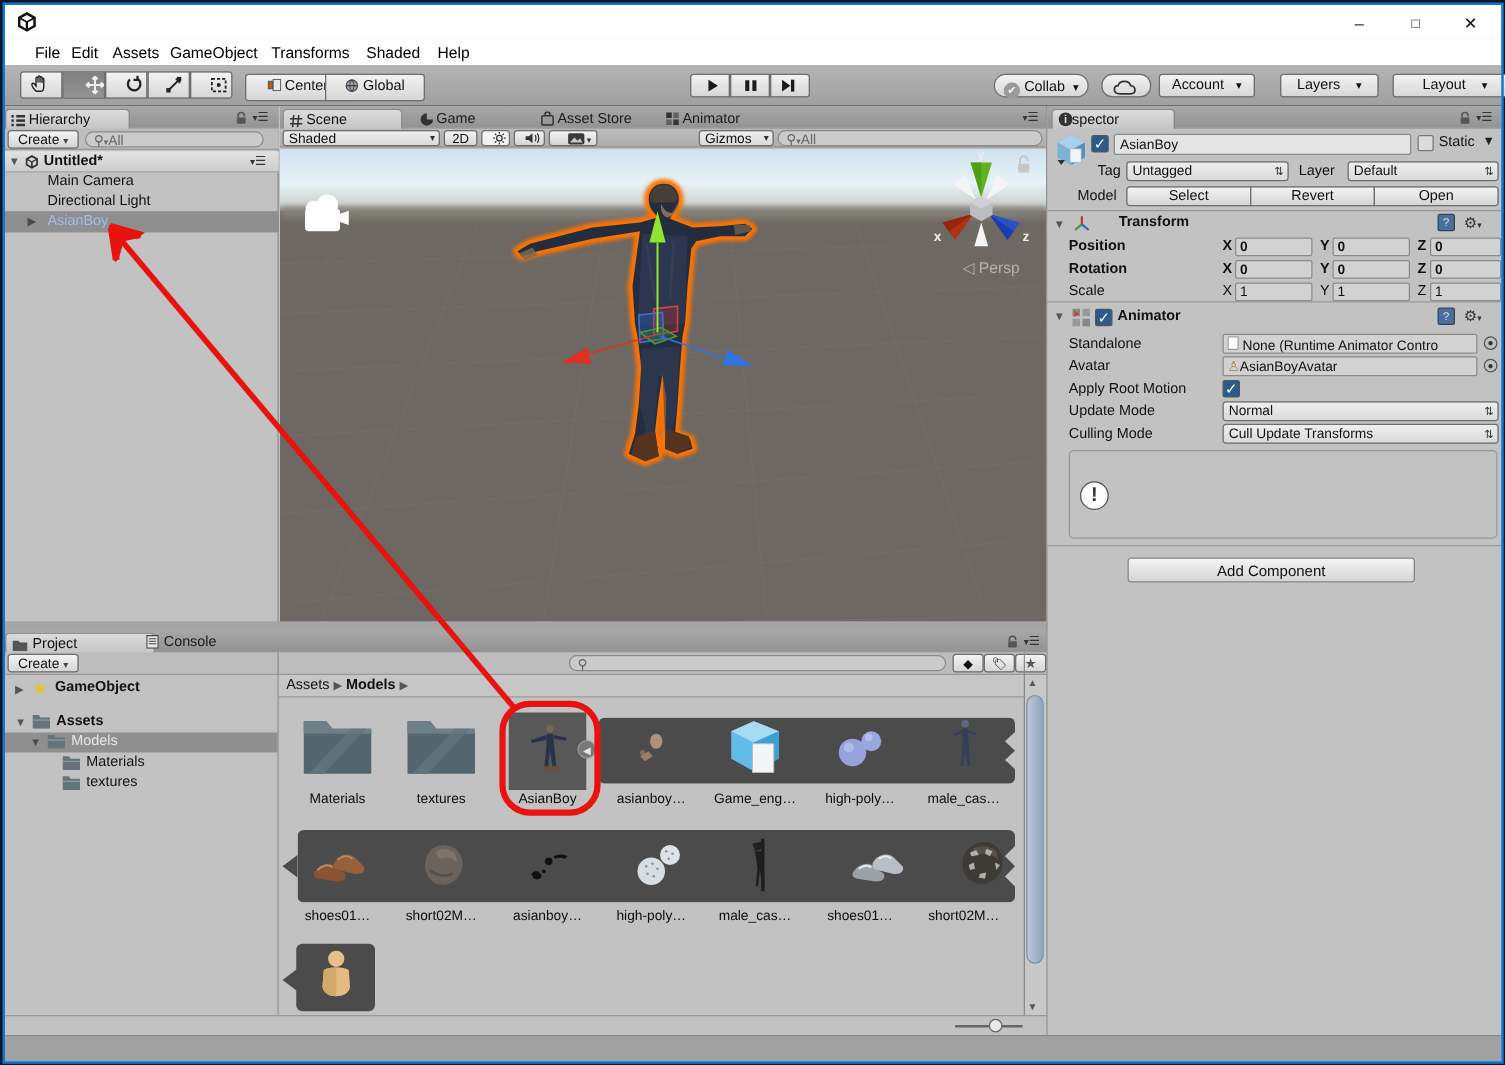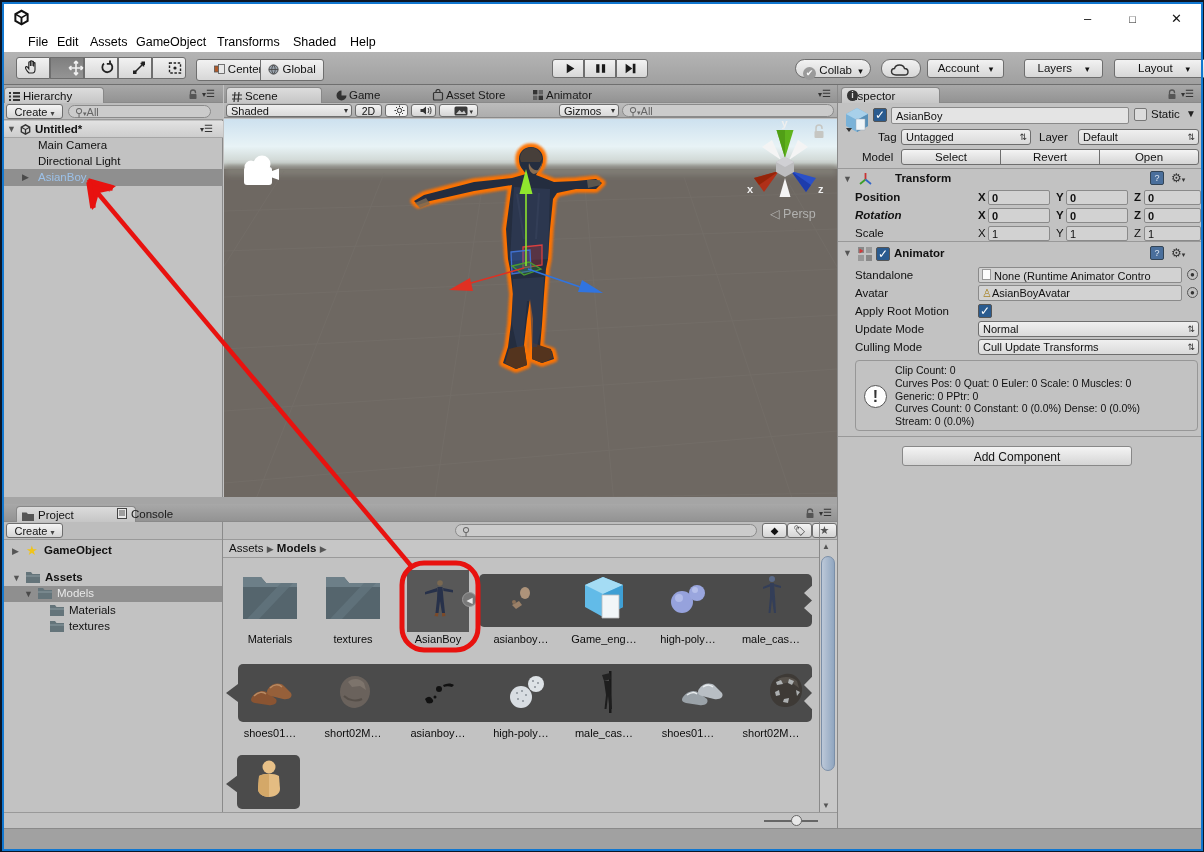--- a/index.html
+++ b/index.html
@@ -65,21 +65,21 @@
     <path d="M119 15 L127.5 6.5 M124.5 6.5 L127.5 6.5 L127.5 9.5" stroke="#222" stroke-width="1.5" fill="none"></path>
     <rect x="117" y="13.5" width="3.5" height="3.5" fill="#222"></rect>
     <rect x="125.5" y="4.5" width="3.5" height="3.5" fill="#222"></rect>
     <rect x="153.5" y="6" width="11" height="10" fill="none" stroke="#222" stroke-width="1.4" stroke-dasharray="2.5 1.6"></rect>
     <circle cx="159" cy="11" r="1.6" fill="#222"></circle>
   </svg>
   <div class="tbtn txt" style="left:192px;top:7px;width:84px;border-radius:3px 0 0 3px;padding-top:3px;"><svg width="11" height="10" viewBox="0 0 11 10" style="vertical-align:-1px">
         <rect x="0.5" y="2" width="4" height="6" fill="#b05a2a" stroke="#555" stroke-width="0.8"></rect>
         <rect x="4.5" y="0.5" width="6" height="9" fill="#e8e8e8" stroke="#555" stroke-width="0.8"></rect>
       </svg> Center</div>
-  <div class="tbtn txt" style="left:256px;top:7px;width:64px;border-radius:0 3px 3px 0;padding-top:3px;"><svg width="11" height="11" viewBox="0 0 12 12" style="vertical-align:-2px">
+  <div class="tbtn txt" style="left:256px;top:7px;width:80px;border-radius:0 3px 3px 0;padding-top:3px;"><svg width="11" height="11" viewBox="0 0 12 12" style="vertical-align:-2px">
         <circle cx="6" cy="6" r="5" fill="#9aa4ae" stroke="#444" stroke-width="1"></circle>
         <path d="M1 6 L11 6 M6 1 C3.5 3.5 3.5 8.5 6 11 M6 1 C8.5 3.5 8.5 8.5 6 11" stroke="#444" stroke-width="0.9" fill="none"></path>
       </svg> Global</div>
   <div class="tbtn" style="left:548px;top:7px;width:32px;height:19px;border-radius:3px 0 0 3px;"></div>
   <div class="tbtn" style="left:580px;top:7px;width:32px;height:19px;"></div>
   <div class="tbtn" style="left:612px;top:7px;width:32px;height:19px;border-radius:0 3px 3px 0;"></div>
   <svg style="position:absolute;left:548px;top:7px" width="96" height="19" viewBox="0 0 96 20">
     <path d="M13 5 L21 10 L13 15 Z" fill="#1a1a1a"></path>
     <rect x="44" y="5.5" width="3.4" height="9" fill="#1a1a1a"></rect>
       <rect x="50" y="5.5" width="3.4" height="9" fill="#1a1a1a"></rect>
@@ -325,21 +325,21 @@
     <span class="lbl b" style="left:57px;top:2px;">Transform</span>
     <div style="position:absolute;left:312px;top:1px;width:14px;height:14px;background:#4a6f9c;border:1px solid #345;color:#dce6f2;font-size:9px;text-align:center;line-height:13px;border-radius:2px;">?</div>
     <div style="position:absolute;left:333px;top:1px;font-size:12px;color:#333;">⚙<span style="font-size:7px">▾</span></div>
     <div class="lbl b" style="left:17px;top:21px;">Position</div>
     <div class="lbl b" style="left:140px;top:21px;">X</div>
       <div class="field" style="left:150px;top:20px;width:62px;height:15px;padding:1px 3px;font-weight:bold;">0</div>
     <div class="lbl b" style="left:218px;top:21px;">Y</div>
       <div class="field" style="left:228px;top:20px;width:62px;height:15px;padding:1px 3px;font-weight:bold;">0</div>
     <div class="lbl b" style="left:296px;top:21px;">Z</div>
       <div class="field" style="left:306px;top:20px;width:57px;height:15px;padding:1px 3px;font-weight:bold;">0</div>
-    <div class="lbl b" style="left:17px;top:39px;font-style:italic;">Rotation</div>
+    <div class="lbl b" style="left:17px;top:39px;">Rotation</div>
     <div class="lbl b" style="left:140px;top:39px;">X</div>
       <div class="field" style="left:150px;top:38px;width:62px;height:15px;padding:1px 3px;font-weight:bold;">0</div>
     <div class="lbl b" style="left:218px;top:39px;">Y</div>
       <div class="field" style="left:228px;top:38px;width:62px;height:15px;padding:1px 3px;font-weight:bold;">0</div>
     <div class="lbl b" style="left:296px;top:39px;">Z</div>
       <div class="field" style="left:306px;top:38px;width:57px;height:15px;padding:1px 3px;font-weight:bold;">0</div>
     <div class="lbl" style="left:17px;top:57px;">Scale</div>
     <div class="lbl" style="left:140px;top:57px;">X</div>
       <div class="field" style="left:150px;top:56px;width:62px;height:15px;padding:1px 3px;">1</div>
     <div class="lbl" style="left:218px;top:57px;">Y</div>
@@ -367,29 +367,28 @@
     <div class="field" style="left:140px;top:42px;width:204px;height:16px;padding:1px 3px;white-space:nowrap;"><span style="color:#a8852a">♙</span>AsianBoyAvatar</div>
     <div style="position:absolute;left:349px;top:44px;width:11px;height:11px;border:1px solid #555;border-radius:50%;font-size:8px;text-align:center;line-height:10px;color:#333;">●</div>
     <div class="lbl" style="left:17px;top:62px;">Apply Root Motion</div>
     <div style="position:absolute;left:140px;top:61px;width:14px;height:14px;background:#2a5b8f;border:1px solid #555;border-radius:2px;color:#fff;font-size:12px;line-height:13px;text-align:center;">✓</div>
     <div class="lbl" style="left:17px;top:80px;">Update Mode</div>
     <div class="dd" style="left:140px;top:78px;width:221px;height:16px;padding:1px 4px;">Normal<span class="ar" style="top:2px;font-size:9px;">⇅</span></div>
     <div class="lbl" style="left:17px;top:98px;">Culling Mode</div>
     <div class="dd" style="left:140px;top:96px;width:221px;height:16px;padding:1px 4px;">Cull Update Transforms<span class="ar" style="top:2px;font-size:9px;">⇅</span></div>
     <div style="position:absolute;left:17px;top:117px;width:343px;height:71px;border:1px solid #979797;border-radius:4px;">
       <div style="position:absolute;left:8px;top:24px;width:23px;height:23px;border:1.5px solid #555;border-radius:50%;background:#fdfdfd;color:#333;font-size:16px;font-weight:bold;text-align:center;line-height:22px;">!</div>
-      <div style="position:absolute;left:39px;top:3px;font-size:10.5px;color:#111;line-height:12.8px;">Clip Count: 0<br>Curves Pos: 0 Quat: 0 Euler: 0 Scale: 0 Muscles: 0<br>Generic: 0 PPtr: 0<br>Curves Count: 0 Constant: 0 (0.0%) Dense: 0 (0.0%)<br>Stream: 0 (0.0%)</div>
     </div>
   </div>
   <div class="btn" style="left:902px;top:446px;width:230px;height:20px;padding-top:3px;font-size:12px;border-radius:3px;border-color:#888;">Add Component</div>
 </div>
 <div id="proj">
   <div style="position:absolute;left:4px;top:497px;width:833px;height:7px;background:#a5a5a5;"></div>
   <div class="tabrow" style="left:4px;top:504px;width:833px;height:18px;">
-    <div class="tab" style="left:12px;width:120px;">
+    <div class="tab" style="left:0px;width:120px;">
       <svg style="position:absolute;left:5px;top:4px" width="12" height="10" viewBox="0 0 12 10">
           <path d="M0 1.5 L4.5 1.5 L6 3 L12 3 L12 10 L0 10 Z" fill="#555"></path>
         </svg>
       <span style="margin-left:15px">Project</span>
     </div>
     <svg style="position:absolute;left:113px;top:4px" width="10" height="11" viewBox="0 0 10 11">
         <rect x="0.5" y="0.5" width="9" height="10" fill="#e8e8e8" stroke="#444"></rect>
         <path d="M2 3 L8 3 M2 5 L8 5 M2 7 L8 7" stroke="#444" stroke-width="0.9"></path>
       </svg>
     <div class="ttext" style="left:127px;top:4px;">Console</div>

